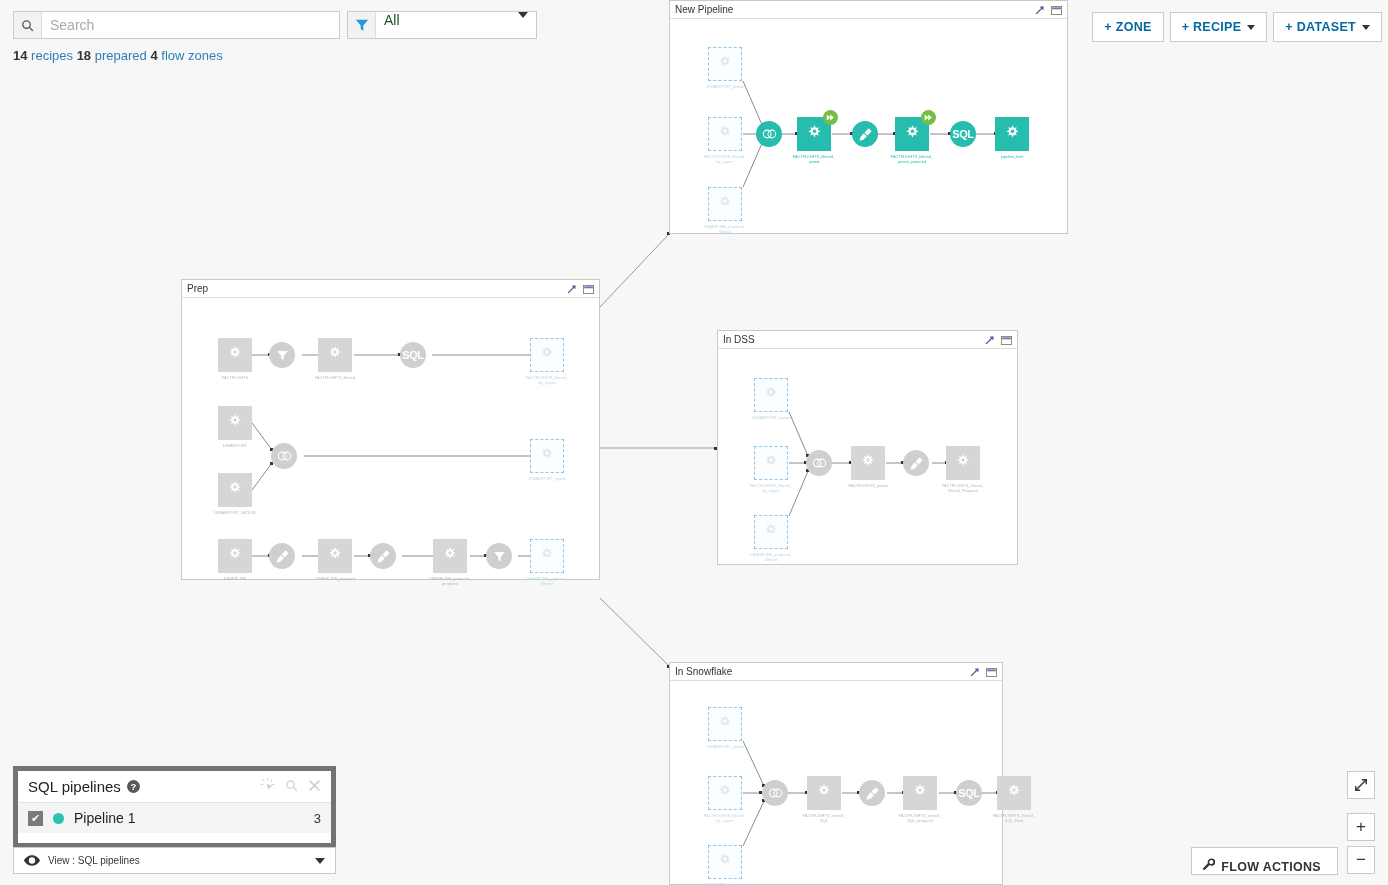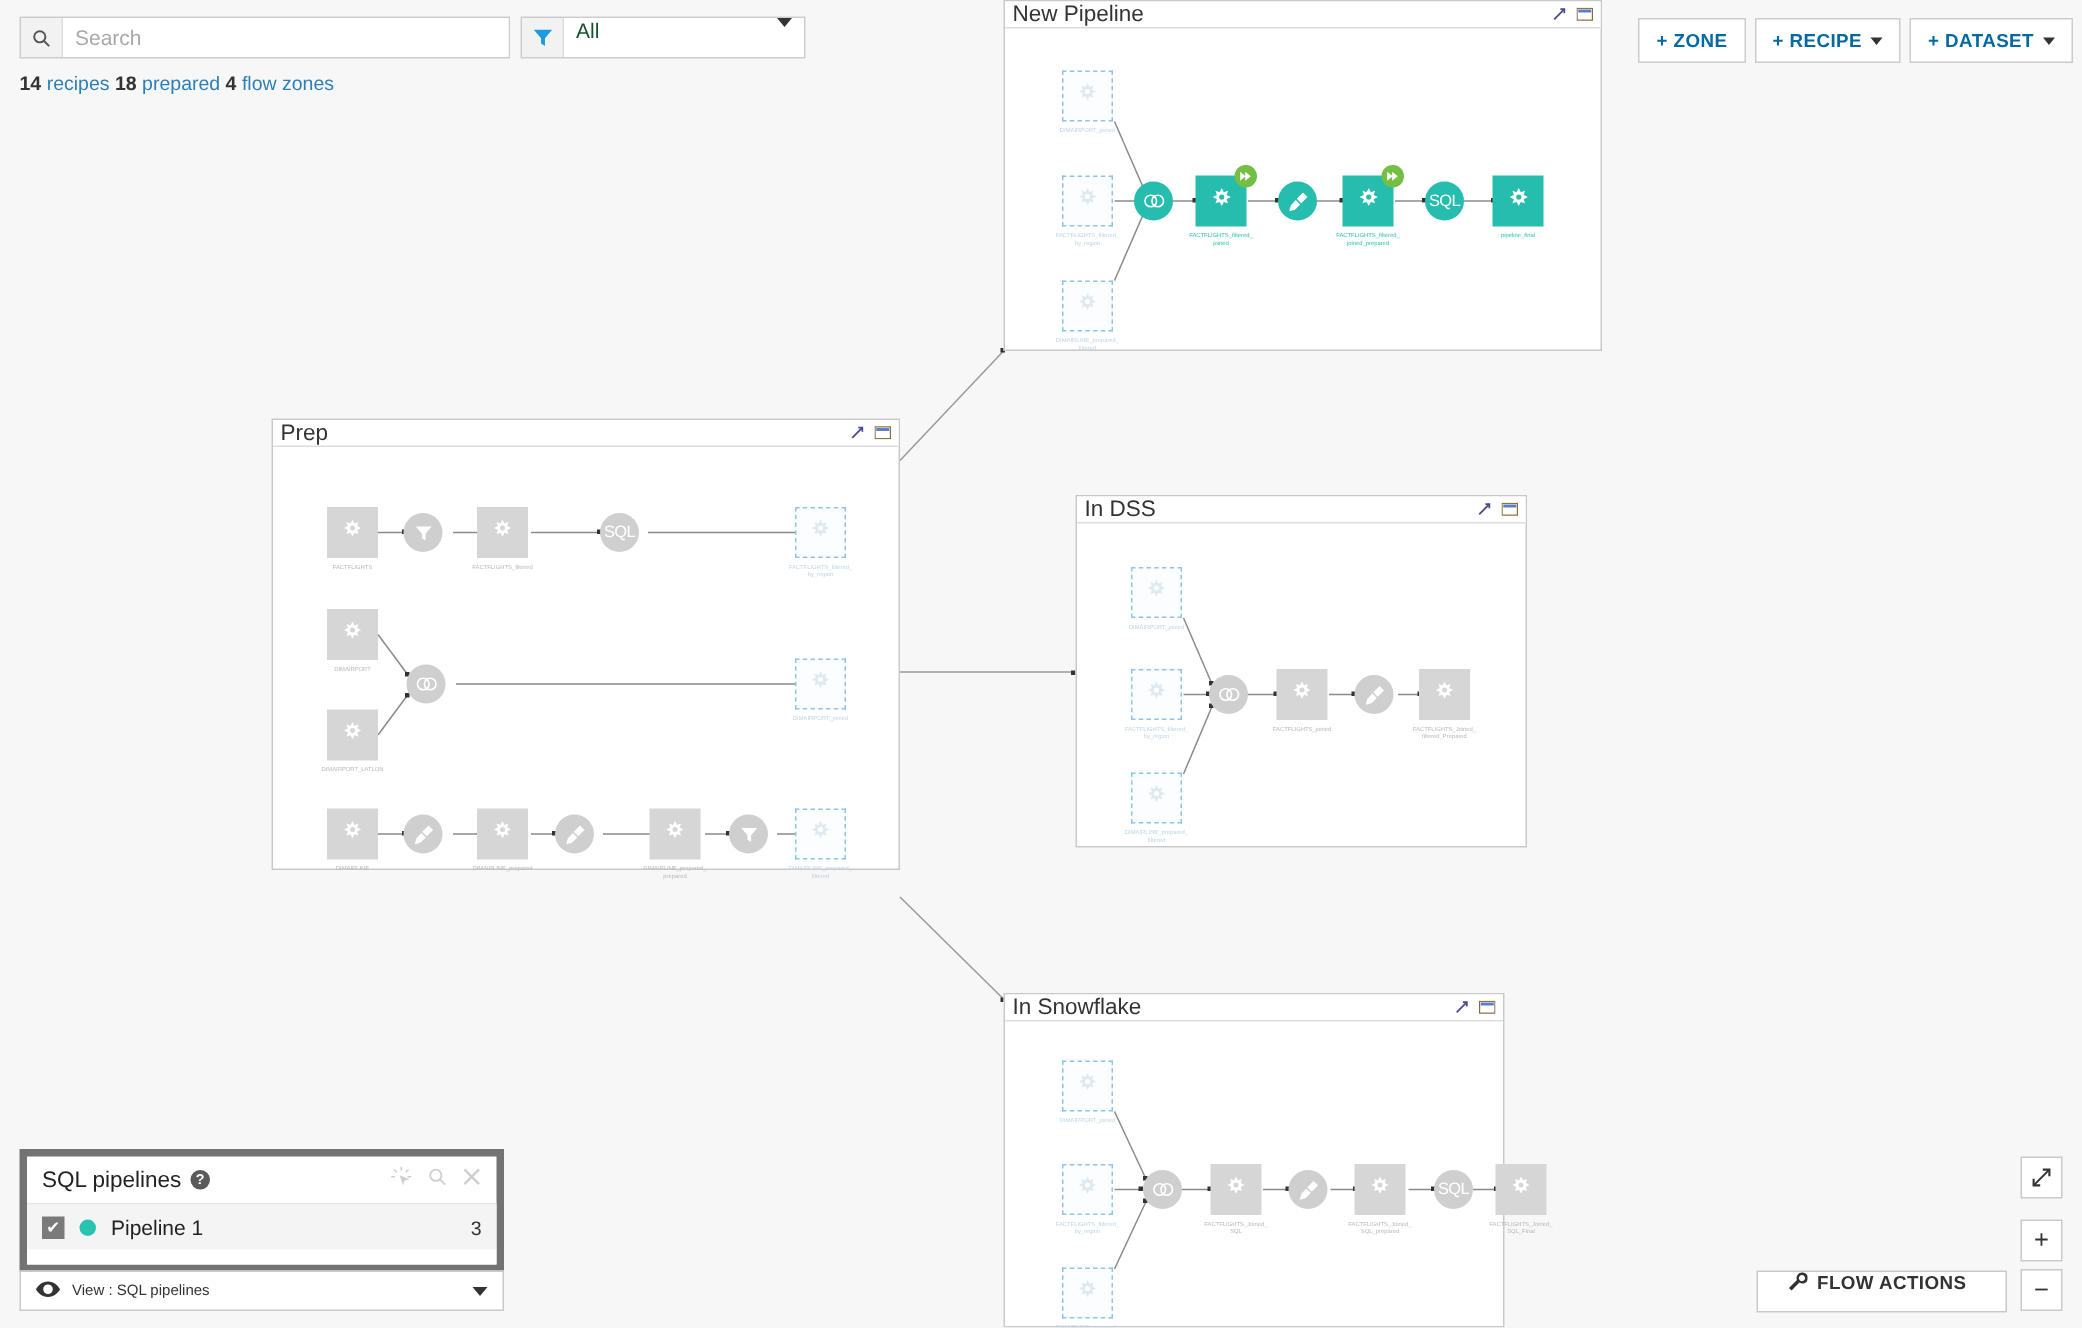--- a/index.html
+++ b/index.html
@@ -64,21 +64,21 @@
       border-right:4px solid transparent;border-top:5px solid #333; }
 
   
   .zone {
     position: absolute; background: #fff; border: 1px solid #c9c9c9;
   }
   .zone-head {
     height: 18px; border-bottom: 1px solid #ddd; background: #fff;
     display: flex; align-items: center; padding: 0 5px;
   }
-  .zone-title { font-size: 15px; color: #333; flex: 1; }
+  .zone-title { font-size: 10px; color: #333; flex: 1; }
   .zone-icons { display: flex; gap: 7px; align-items: center; }
   .zone-body { position: relative; width: 100%; height: calc(100% - 18px); }
 
   
   .node { position: absolute; }
   .node .box {
     width: 34px; height: 34px; display: flex; align-items: center; justify-content: center;
   }
   .ds-gray .box { background: #d6d6d6; }
   .ds-dashed .box { background: #fbfdff; border: 1px dashed #8ec6ea; }
@@ -91,21 +91,21 @@
   }
   .ds-teal .node-label { color: #26bcae; }
   .ds-dashed .node-label { color: #bcd4e4; }
 
   .recipe { position: absolute; }
   .recipe .circle {
     width: 26px; height: 26px; border-radius: 50%; background: #cfcfcf;
     display: flex; align-items: center; justify-content: center; color: #fff;
   }
   .recipe.teal .circle { background: #26bcae; }
-  .recipe .sqltxt { font-size: 11px; font-weight: normal; color: #fff; letter-spacing: -0.4px; }
+  .recipe .sqltxt { font-size: 11px; font-weight: bold; color: #fff; letter-spacing: -0.4px; }
 
   .badge {
     position: absolute; right: -7px; top: -7px; width: 15px; height: 15px;
     border-radius: 50%; background: #74bf43; display:flex;align-items:center;justify-content:center;
   }
   svg.links { position: absolute; left:0; top:0; overflow: visible; pointer-events:none; }
 
   
   .sqlpanel {
     position: absolute; left: 13px; top: 766px; width: 323px;
@@ -144,22 +144,22 @@
 
   
   .zoomctl { position: absolute; right: 13px; }
   .sqbtn {
     width: 28px; height: 28px; background: #fff; border: 1px solid #c9c9c9;
     display: flex; align-items: center; justify-content: center; cursor: pointer;
     color: #333; font-size: 17px;
   }
   .flow-actions {
     position: absolute; right: 50px; top: 847px; height: 28px;
-    background: #fff; border: 1px solid #c9c9c9; display: flex; align-items: flex-start;
-    gap: 6px; padding: 0 20px; font-size: 12.5px; font-weight: bold; color: #333;
+    background: #fff; border: 1px solid #c9c9c9; display: flex; align-items: flex-end;
+    gap: 6px; padding: 0 10px; font-size: 12.5px; font-weight: bold; color: #333;
     letter-spacing: .3px; cursor: pointer;
   }
 </style>
 </head>
 <body>
 
 <div id="app">
 
   <div class="topbar">
 

